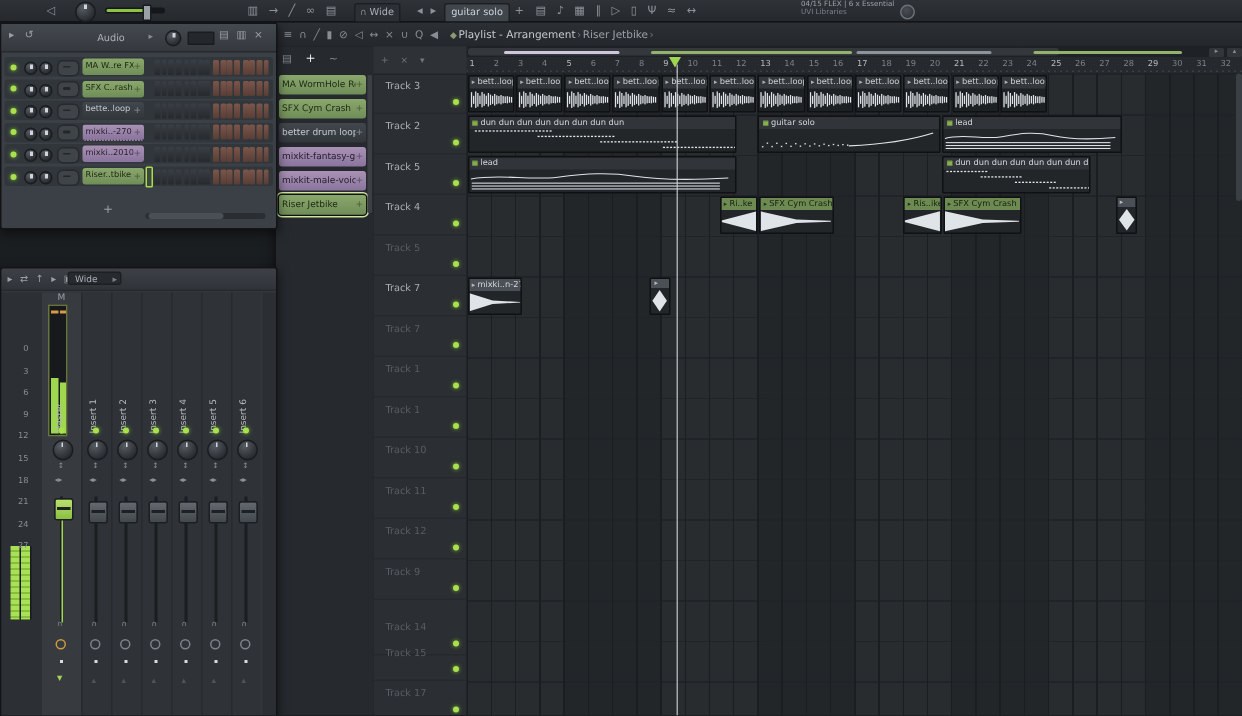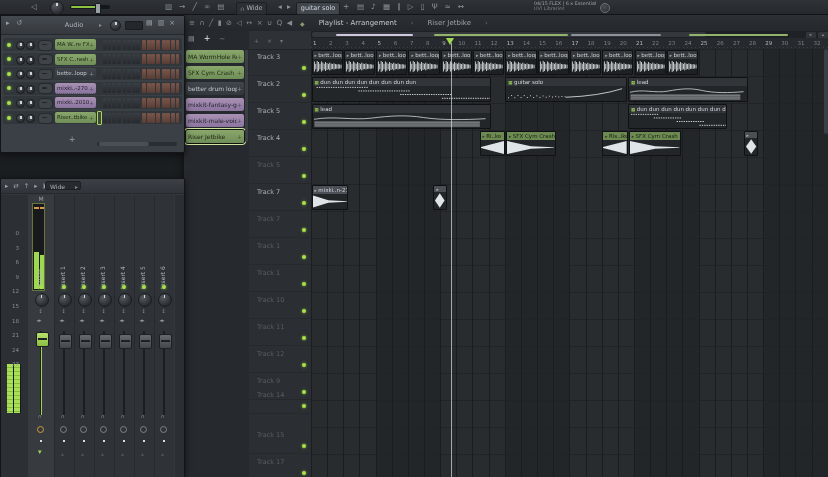--- a/index.html
+++ b/index.html
@@ -80,21 +80,21 @@
   .fhi{background:linear-gradient(#64696f,#43484d);}
   .mring{position:absolute;width:7px;height:7px;border-radius:50%;border:1.5px solid #7d838a;box-sizing:border-box;}
   .mr-o{border-color:#cf9a3d;}
   .mdot{position:absolute;width:2px;height:2px;background:#d7dce0;}
   .arr-g{color:#a5d457;font-size:7px;}
   .arr-d{color:#4e545a;font-size:6px;}
   
   #plwin{left:183px;top:14px;width:645px;height:463px;background:#26292b;}
   #pl-toolbar{position:absolute;left:0;top:0;width:645px;height:16px;background:linear-gradient(#2c3034,#24272b);border-bottom:1px solid #191c1f;}
   .pli{color:#868d93;font-size:7px;line-height:16px;}
-  #pl-title{position:absolute;left:116px;top:0;height:16px;display:flex;align-items:center;gap:14px;font-size:7px;}
+  #pl-title{position:absolute;left:116px;top:0;height:16px;display:flex;align-items:center;gap:1px;font-size:7px;}
   #pl-title .dmd{color:#8a9b74;font-size:6px;}
   #pl-title .t1{color:#c3c9ce;}
   #pl-title .sep{color:#6b7176;}
   #pl-title .t2{color:#9aa1a7;}
   
   #picker{position:absolute;left:0;top:16px;width:65px;height:447px;background:#26292d;border-right:1px solid #191c1f;}
   #picker-head{position:absolute;left:4px;top:0;height:15px;display:flex;gap:9px;align-items:center;}
   .pki{color:#8a9096;font-size:7px;}
   .pki:nth-child(2){color:#e8ecef;font-size:8px;}
   #picker-items{position:absolute;left:0;top:19px;width:65px;}
@@ -621,21 +621,21 @@
             <div class="led tled"></div>
           </div>
           <div class="trow dim" style="top: 315px;">
             <div class="tname">Track 12</div>
             <div class="led tled"></div>
           </div>
           <div class="trow dim" style="top: 342px;">
             <div class="tname">Track 9</div>
             <div class="led tled"></div>
           </div>
-          <div class="trow dim" style="top: 356px;">
+          <div class="trow dim" style="top: 379px;">
             <div class="tname">Track 14</div>
             <div class="led tled"></div>
           </div>
           <div class="trow dim" style="top: 396px;">
             <div class="tname">Track 15</div>
             <div class="led tled"></div>
           </div>
           <div class="trow dim" style="top: 423px;">
             <div class="tname">Track 17</div>
             <div class="led tled"></div>

